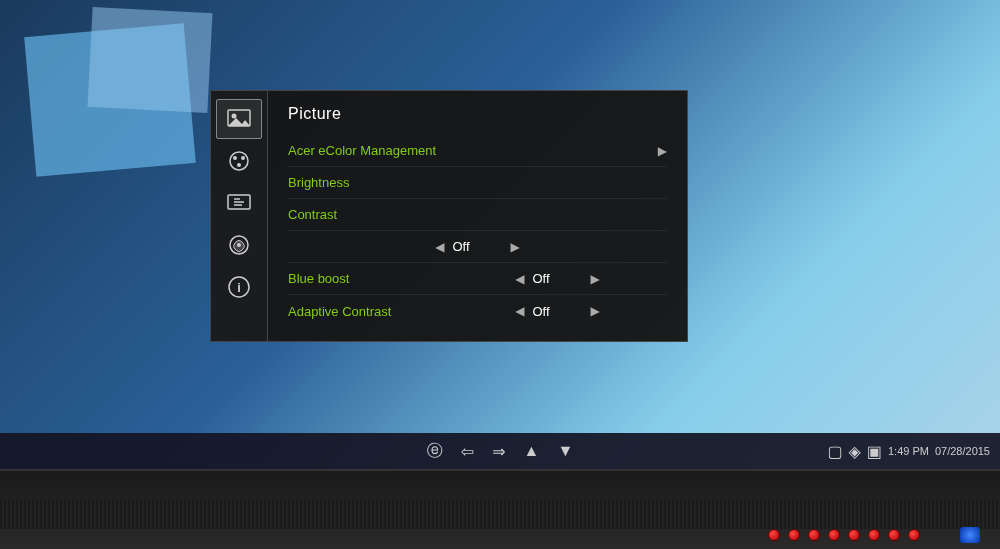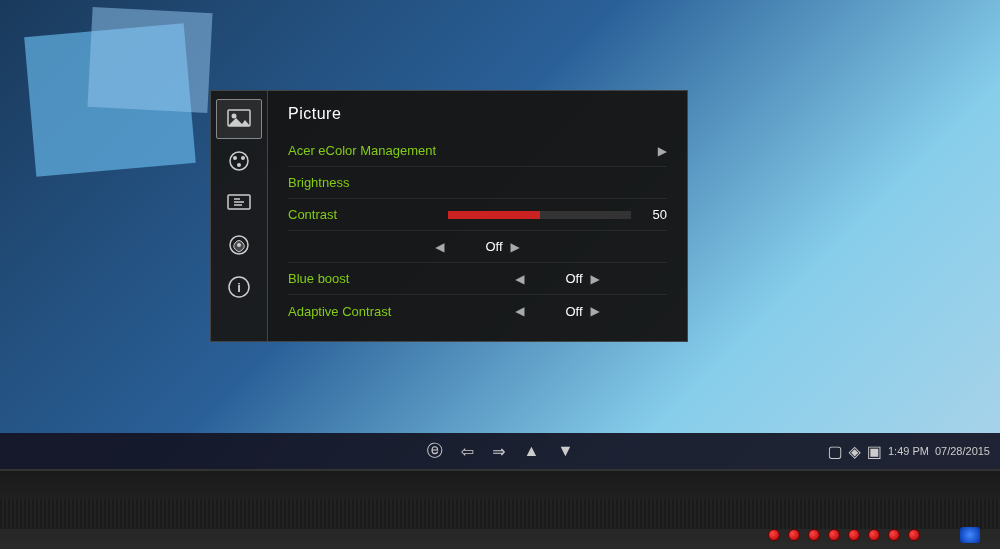--- a/index.html
+++ b/index.html
@@ -252,21 +252,21 @@
     .osd-arrow {
       color: #aaa;
       font-size: 12px;
       cursor: pointer;
     }
 
     .osd-option-value {
       color: #ffffff;
       font-size: 13px;
       width: 50px;
-      text-align: right;
+      text-align: left;
     }
 
     
     .osd-arrow-right {
       flex: 1;
       display: flex;
       justify-content: flex-end;
       align-items: center;
     }
 
@@ -357,26 +357,20 @@
         <span class="osd-arrow-right-icon">▶</span>
       </div>
     </div>
 
     <div class="osd-row">
       <span class="osd-label">Brightness</span>
     </div>
 
     <div class="osd-row">
       <span class="osd-label">Contrast</span>
-      <div class="osd-slider-wrap">
-        <div class="osd-slider-track">
-          <div class="osd-slider-fill" style="width:50%"></div>
-        </div>
-        <span class="osd-slider-value">50</span>
-      </div>
     </div>
 
     <div class="osd-row">
       <div class="osd-option-wrap">
         <span class="osd-arrow">◀</span>
         <span class="osd-option-value">Off</span>
         <span class="osd-arrow">▶</span>
       </div>
     </div>
 

